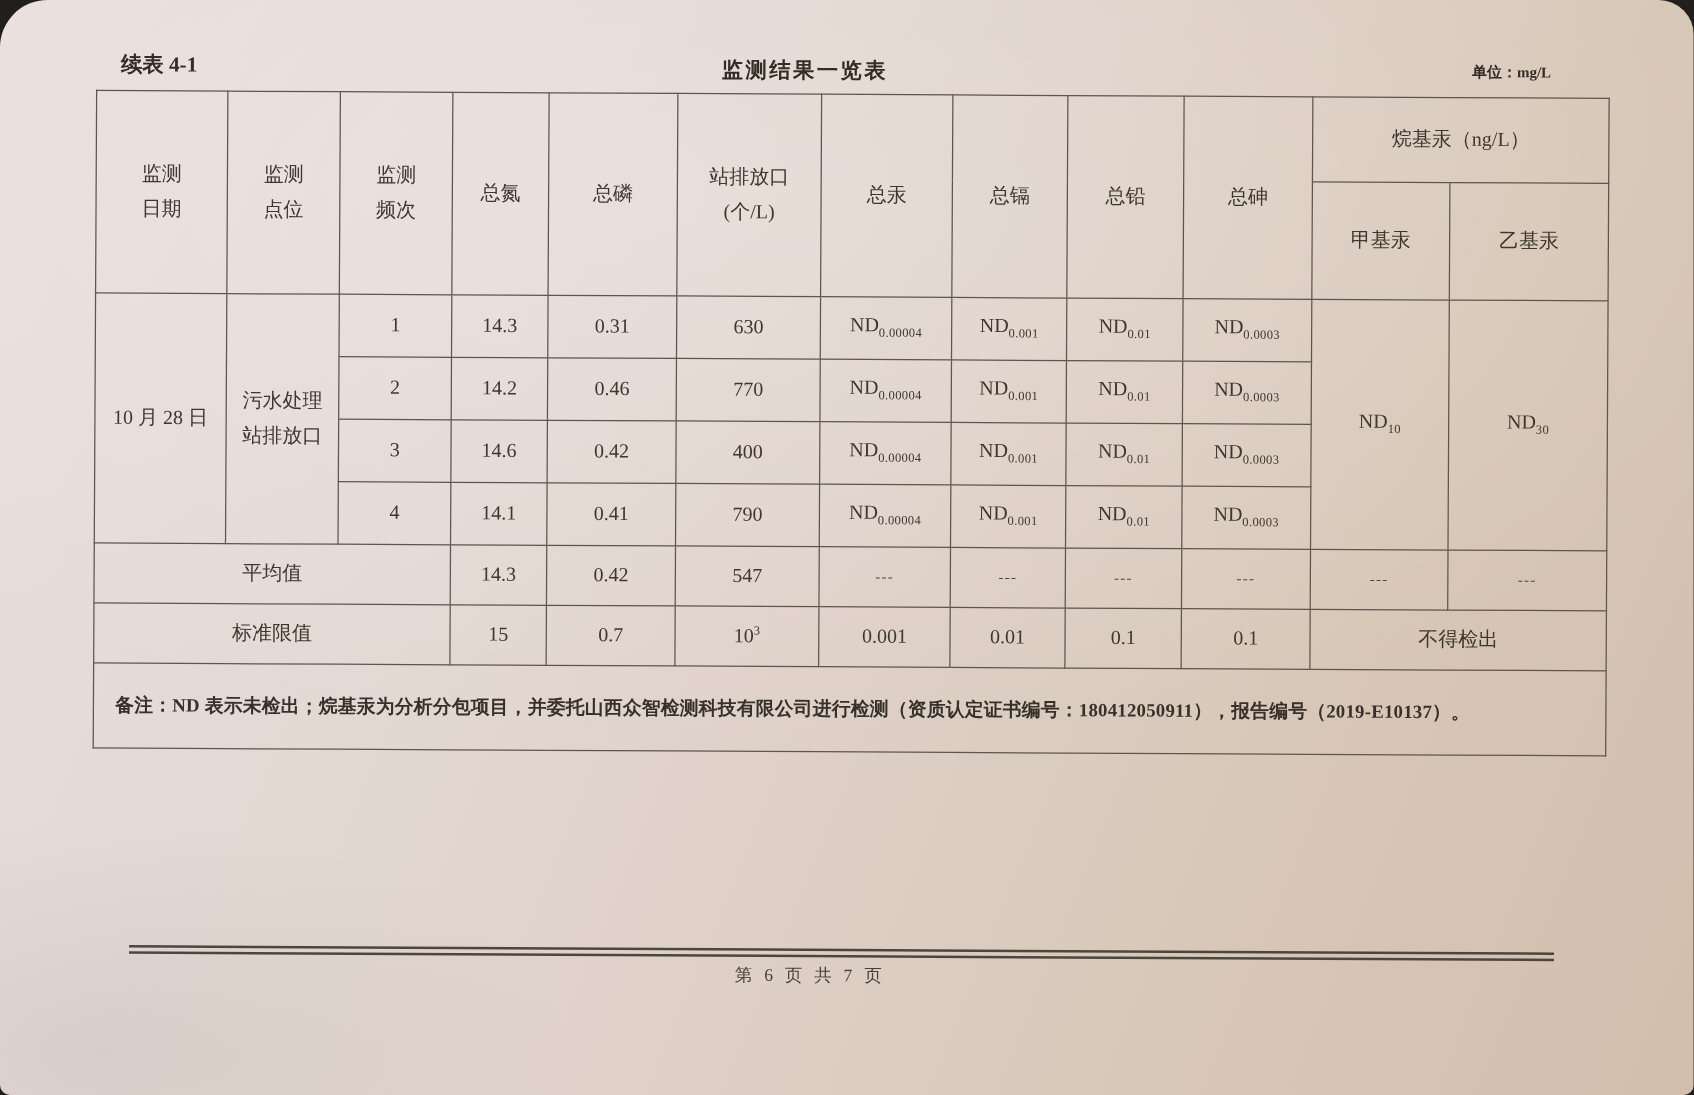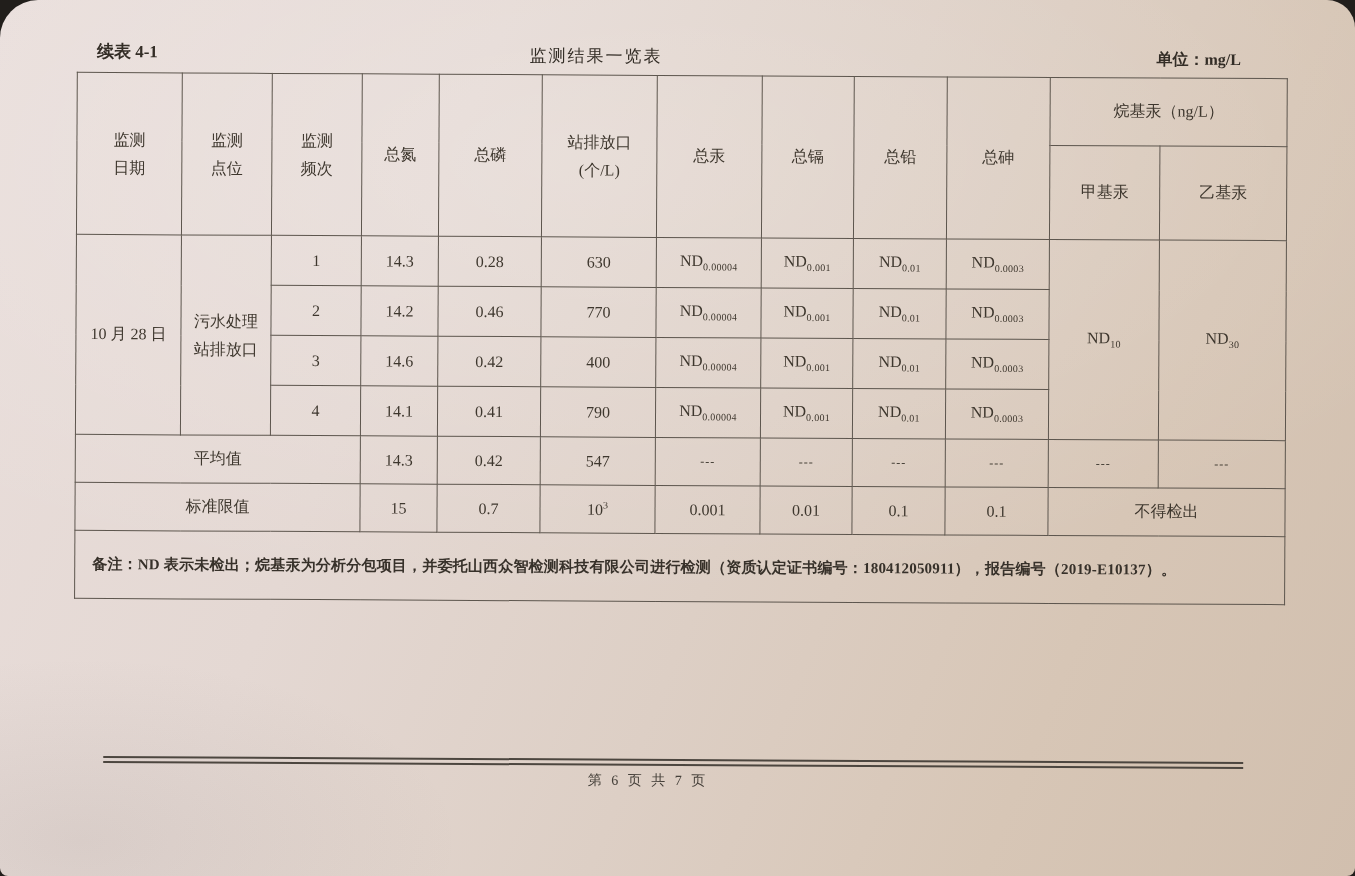--- a/index.html
+++ b/index.html
@@ -15,22 +15,22 @@
     position: absolute; inset: 0;
     border-radius: 38px 28px 8px 8px;
     background:
       radial-gradient(120% 85% at 42% 18%, rgba(255,255,255,0.22), rgba(255,255,255,0) 60%),
       radial-gradient(40% 30% at 6% 96%, rgba(110,100,95,0.10), rgba(110,100,95,0) 70%),
       linear-gradient(112deg, #e9dedb 0%, #e4d8d3 30%, #ddcfc5 55%, #d7c6b6 78%, #d1bfae 100%);
   }
   .tilt { position: absolute; inset: 0; transform: rotate(0.3deg); transform-origin: 50% 48%; }
 
   .cont  { position: absolute; left: 95px;  top: 43px; font-size: 17px; font-weight: bold; color: #332d26; }
-  .title { position: absolute; left: 594px; top: 45px; transform: translateX(-50%); font-size: 17px; font-weight: normal; letter-spacing: 2px; color: #332d26; white-space: nowrap; }
-  .unit  { position: absolute; right: 116px; top: 47px; font-size: 16px; font-weight: bold; color: #332d26; }
+  .title { position: absolute; left: 642px; top: 45px; transform: translateX(-50%); font-size: 17px; font-weight: bold; letter-spacing: 2px; color: #332d26; white-space: nowrap; }
+  .unit  { position: absolute; right: 116px; top: 47px; font-size: 12px; font-weight: bold; color: #332d26; }
 
   table.results {
     position: absolute; left: 75px; top: 75px;
     width: 1210px; table-layout: fixed;
     border-collapse: collapse;
   }
   th, td {
     border: 1px solid #5d564e;
     font-weight: normal;
     text-align: center;
@@ -118,21 +118,21 @@
           <th>甲基汞</th>
           <th>乙基汞</th>
         </tr>
 
         <tr class="dr">
           <td rowspan="4">10 月 28 日</td>
           <td rowspan="4" class="ml">污水处理
 站排放口</td>
           <td>1</td>
           <td>14.3</td>
-          <td>0.28</td>
+          <td>0.31</td>
           <td>630</td>
           <td><span>ND</span><sub>0.00004</sub></td>
           <td><span>ND</span><sub>0.001</sub></td>
           <td><span>ND</span><sub>0.01</sub></td>
           <td><span>ND</span><sub>0.0003</sub></td>
           <td rowspan="4"><span>ND</span><sub>10</sub></td>
           <td rowspan="4"><span>ND</span><sub>30</sub></td>
         </tr>
 
         <tr class="dr">

